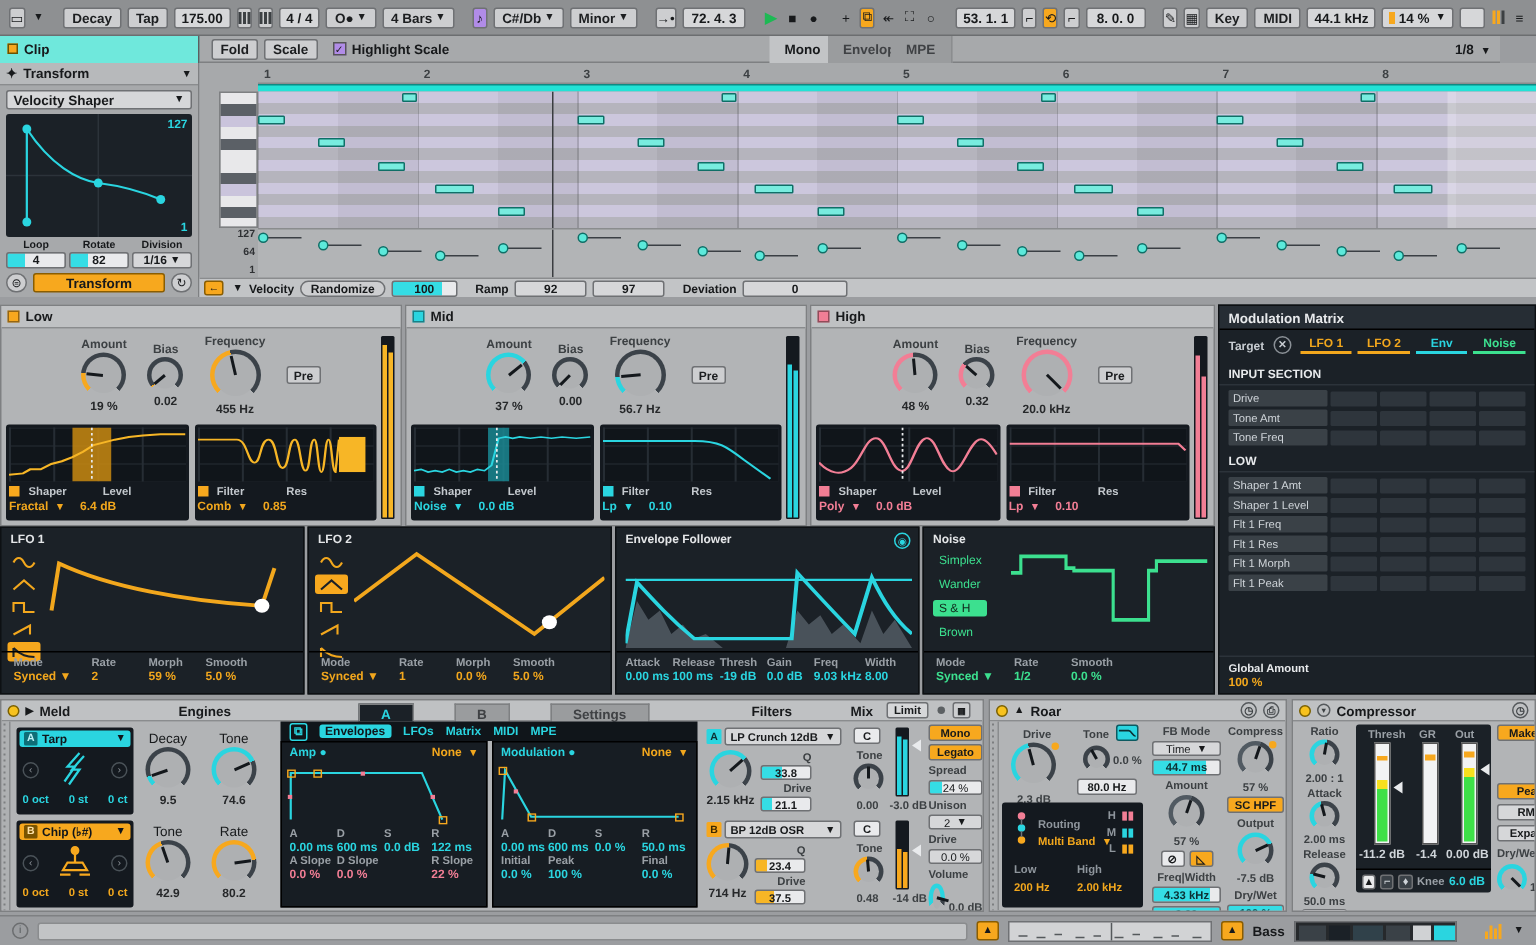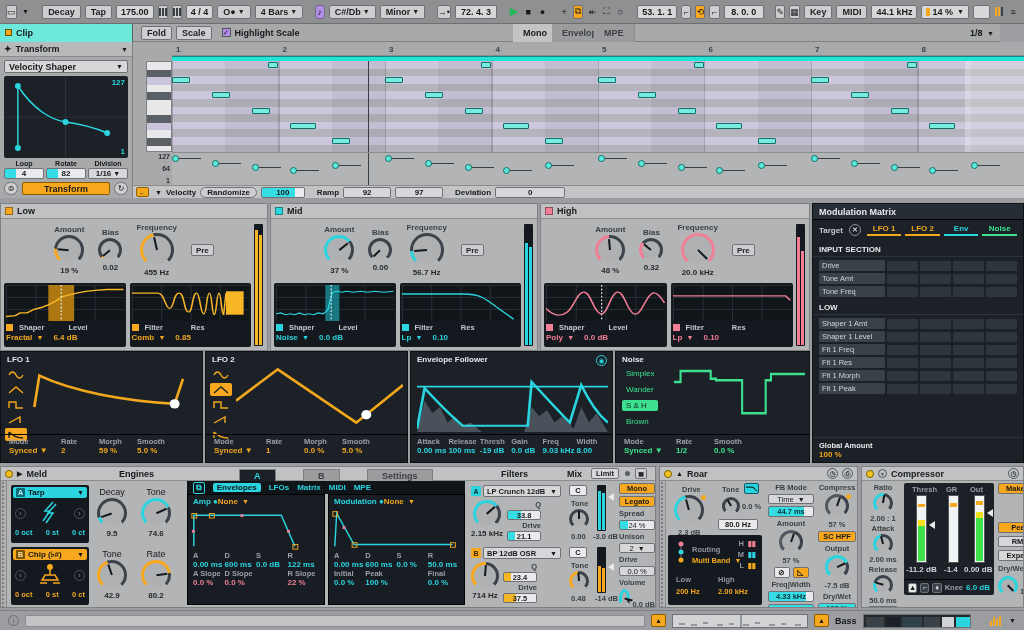--- a/index.html
+++ b/index.html
@@ -126,21 +126,21 @@
 .handle{position:absolute;left:0;top:0;bottom:0;width:6px;background:radial-gradient(#7c7e80 1px,transparent 1px) 0 0/4px 4px #aeb0b2;border-right:1px solid #8a8c8e}
 .dtab{height:12px;padding:0 14px;display:inline-flex;align-items:center;font-weight:bold;background:#9a9c9e;border:1px solid #7e8082;border-bottom:none;color:#3f4144}
 .dtab.active{background:#1b2127;color:#2ad5e0}
 .ebox{position:absolute;width:78px;height:58px;background:#14191f;border-radius:2px;padding:2px}
 .ebox .edrop{height:11px;border-radius:2px;display:flex;align-items:center;gap:3px;padding:0 3px;font-size:8px;font-weight:bold;color:#10151a}
 .ebox .etag{width:9px;height:9px;display:inline-flex;align-items:center;justify-content:center;font-size:7px;font-weight:bold;border-radius:1px}
 .ebox .erow{display:flex;align-items:center;justify-content:space-between;height:30px;padding:0 2px}
 .ebox .efoot{display:flex;justify-content:space-between;font-size:7.5px;font-weight:bold;padding:0 2px}
 .circ{width:11px;height:11px;border-radius:50%;border:1px solid #4a5258;display:inline-flex;align-items:center;justify-content:center;font-size:7px;color:#8a9096}
 .envp{position:absolute;top:14px;bottom:2px;background:#171d23;border:1px solid #000;color:#8f969d}
-.envp .ehd{display:flex;justify-content:flex-start;align-items:center;padding:2px 5px;font-size:8px;font-weight:bold;color:#2ad5e0}
+.envp .ehd{display:flex;justify-content:space-between;align-items:center;padding:2px 5px;font-size:8px;font-weight:bold;color:#2ad5e0}
 .envp svg{display:block;width:100%;height:42px}
 .envp .vgrid{display:grid;grid-template-columns:1fr 1fr 1fr 1fr;padding:1px 5px;font-size:7.5px;font-weight:bold}
 .subtabs{position:absolute;left:186px;top:14px;width:278px;height:13px;background:#10151a;display:flex;align-items:center;gap:8px;padding:0 6px;font-size:8px;font-weight:bold;color:#2ad5e0}
 .subtabs .stab.active{background:#2ad5e0;color:#10151a;padding:0 4px;border-radius:2px}
 .fchip{width:10px;height:10px;display:inline-flex;align-items:center;justify-content:center;font-size:7px;font-weight:bold;border-radius:1px}
 .fdrop{height:12px;background:#d6d7d9;border:1px solid #6f7174;border-radius:2px;display:inline-flex;align-items:center;justify-content:space-between;padding:0 3px;font-size:7.5px;font-weight:bold;flex:1}
 .qbox{width:34px;height:10px;border:1px solid #6f7174;border-radius:2px;display:inline-flex;align-items:center;justify-content:center;font-size:7.5px;font-weight:bold}
 .vmeter{position:relative;width:9px;background:#14191f;border-radius:1px;display:flex;gap:1px;padding:1px}
 .vmeter b{flex:1;align-self:flex-end}
 .tri{width:0;height:0;border-top:4px solid transparent;border-bottom:4px solid transparent;border-right:6px solid #e8eaec;position:absolute}

